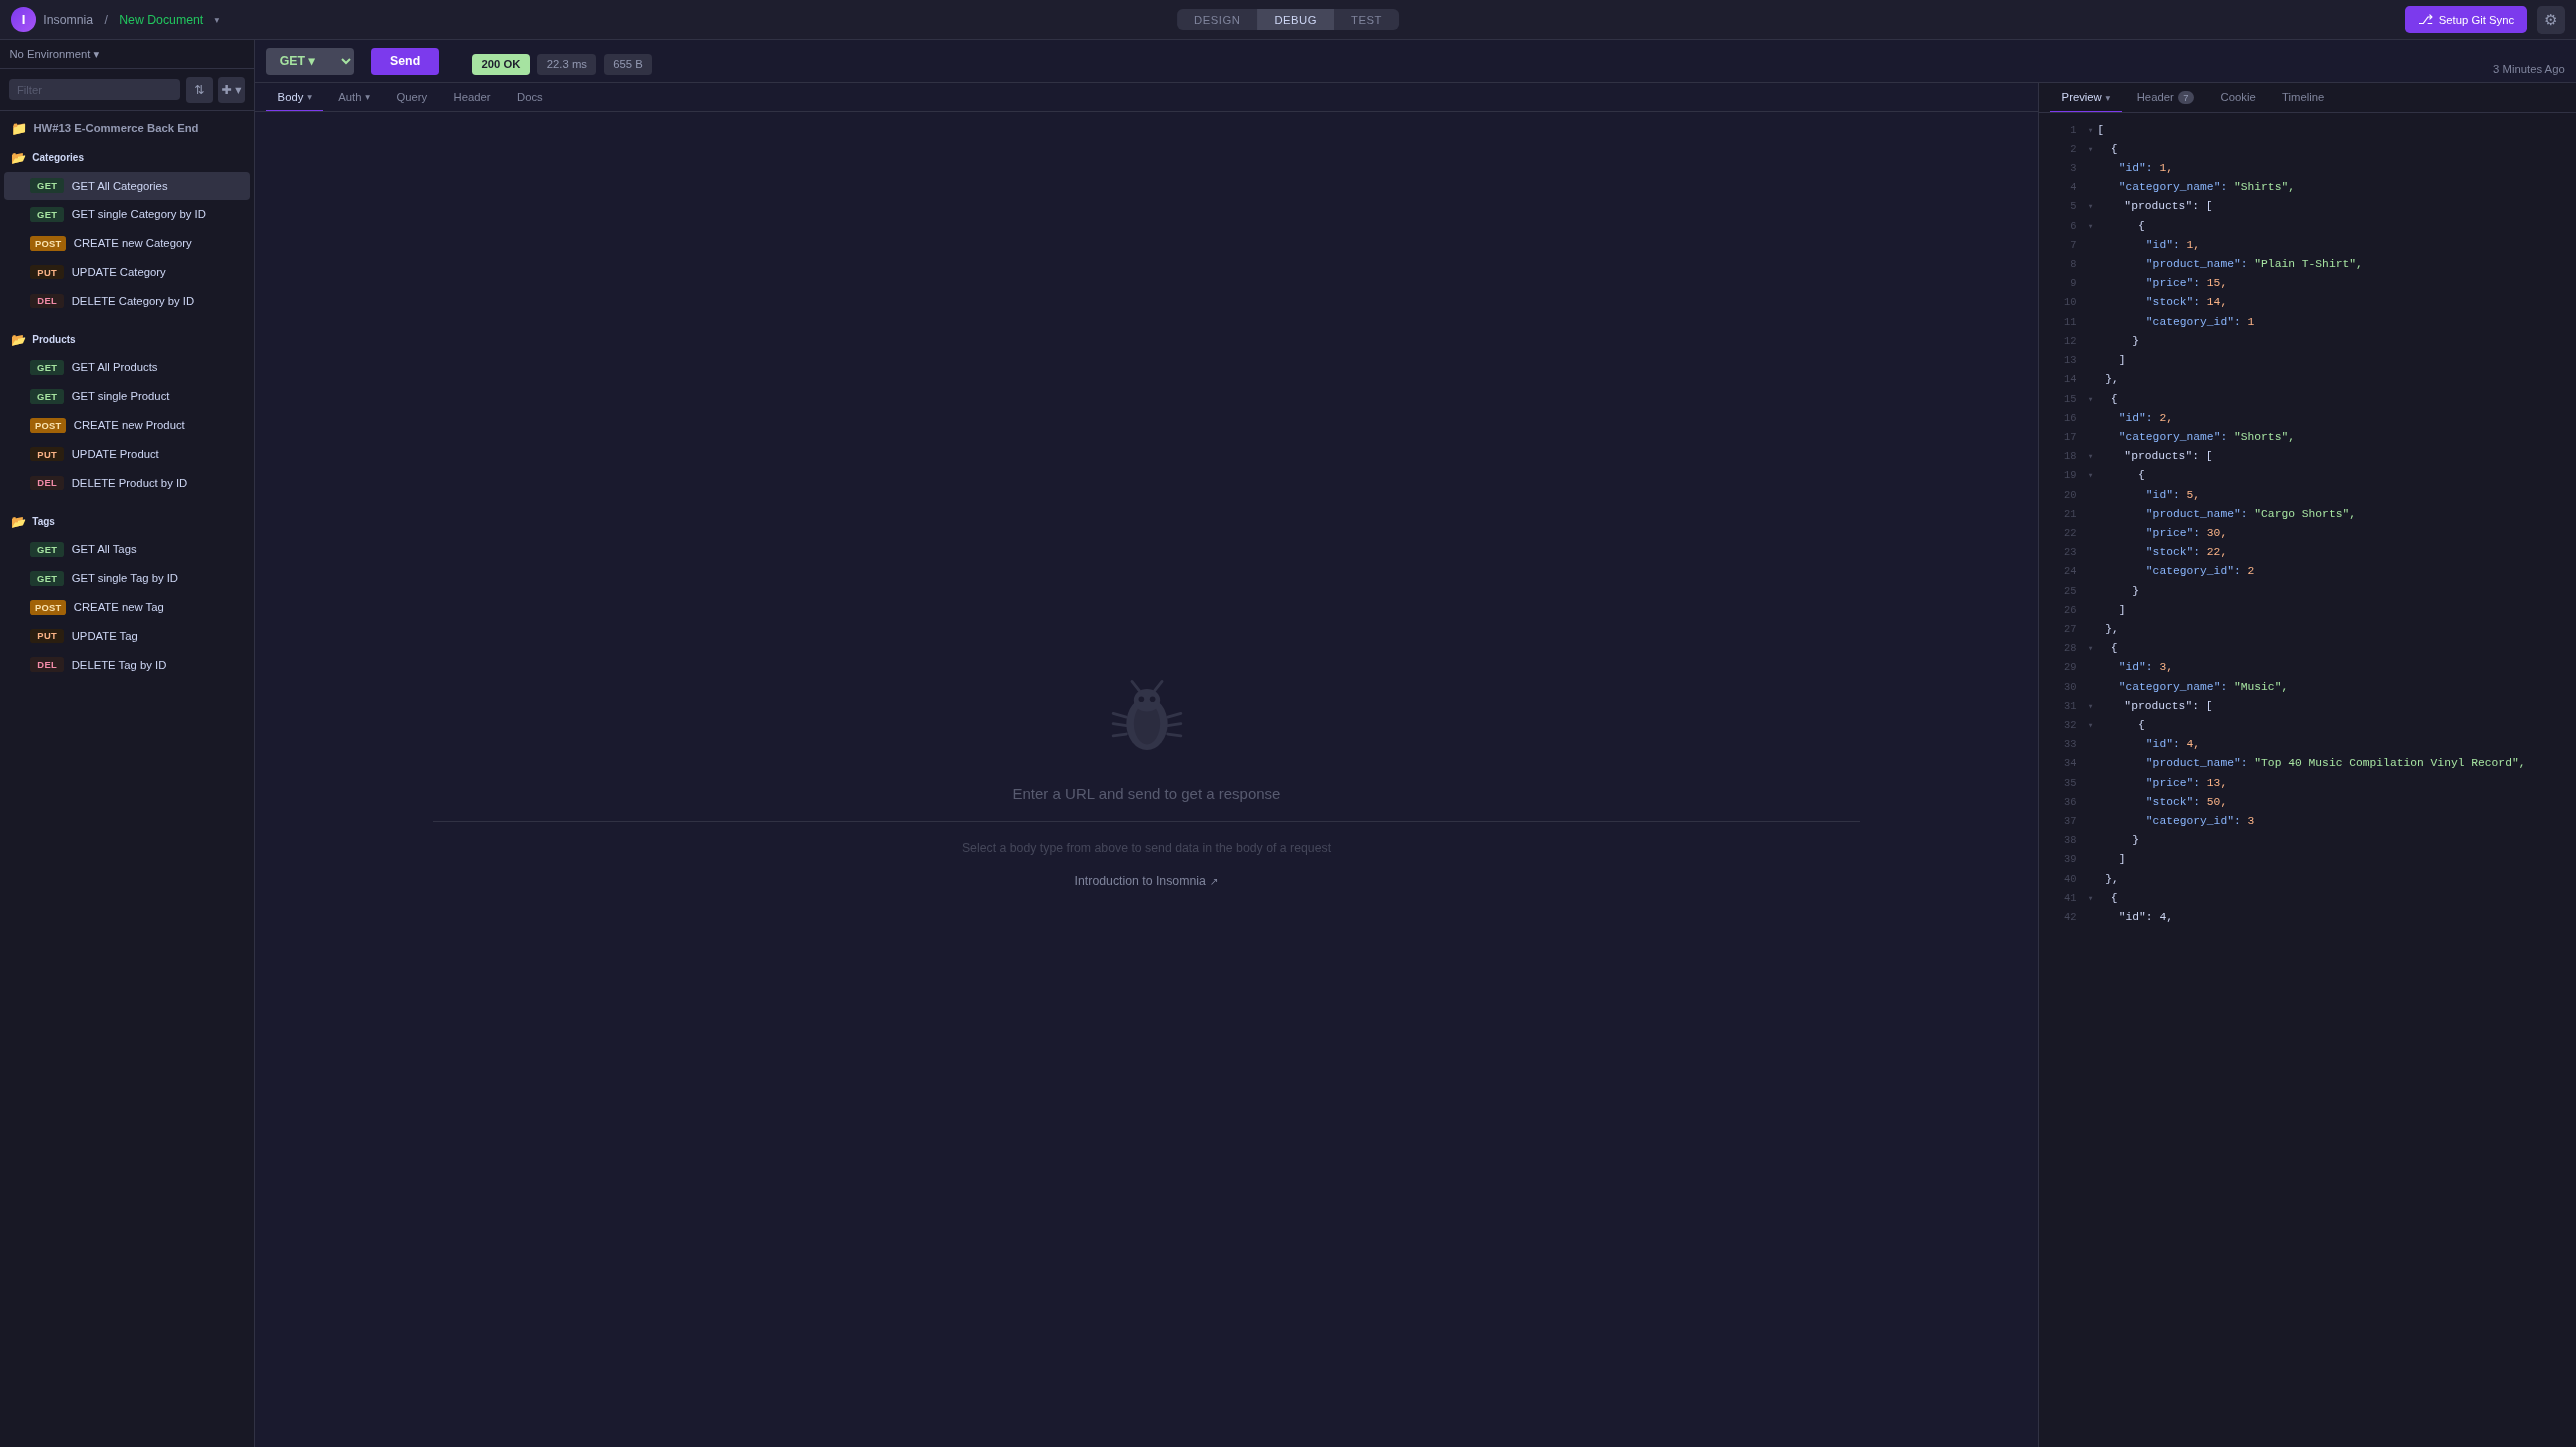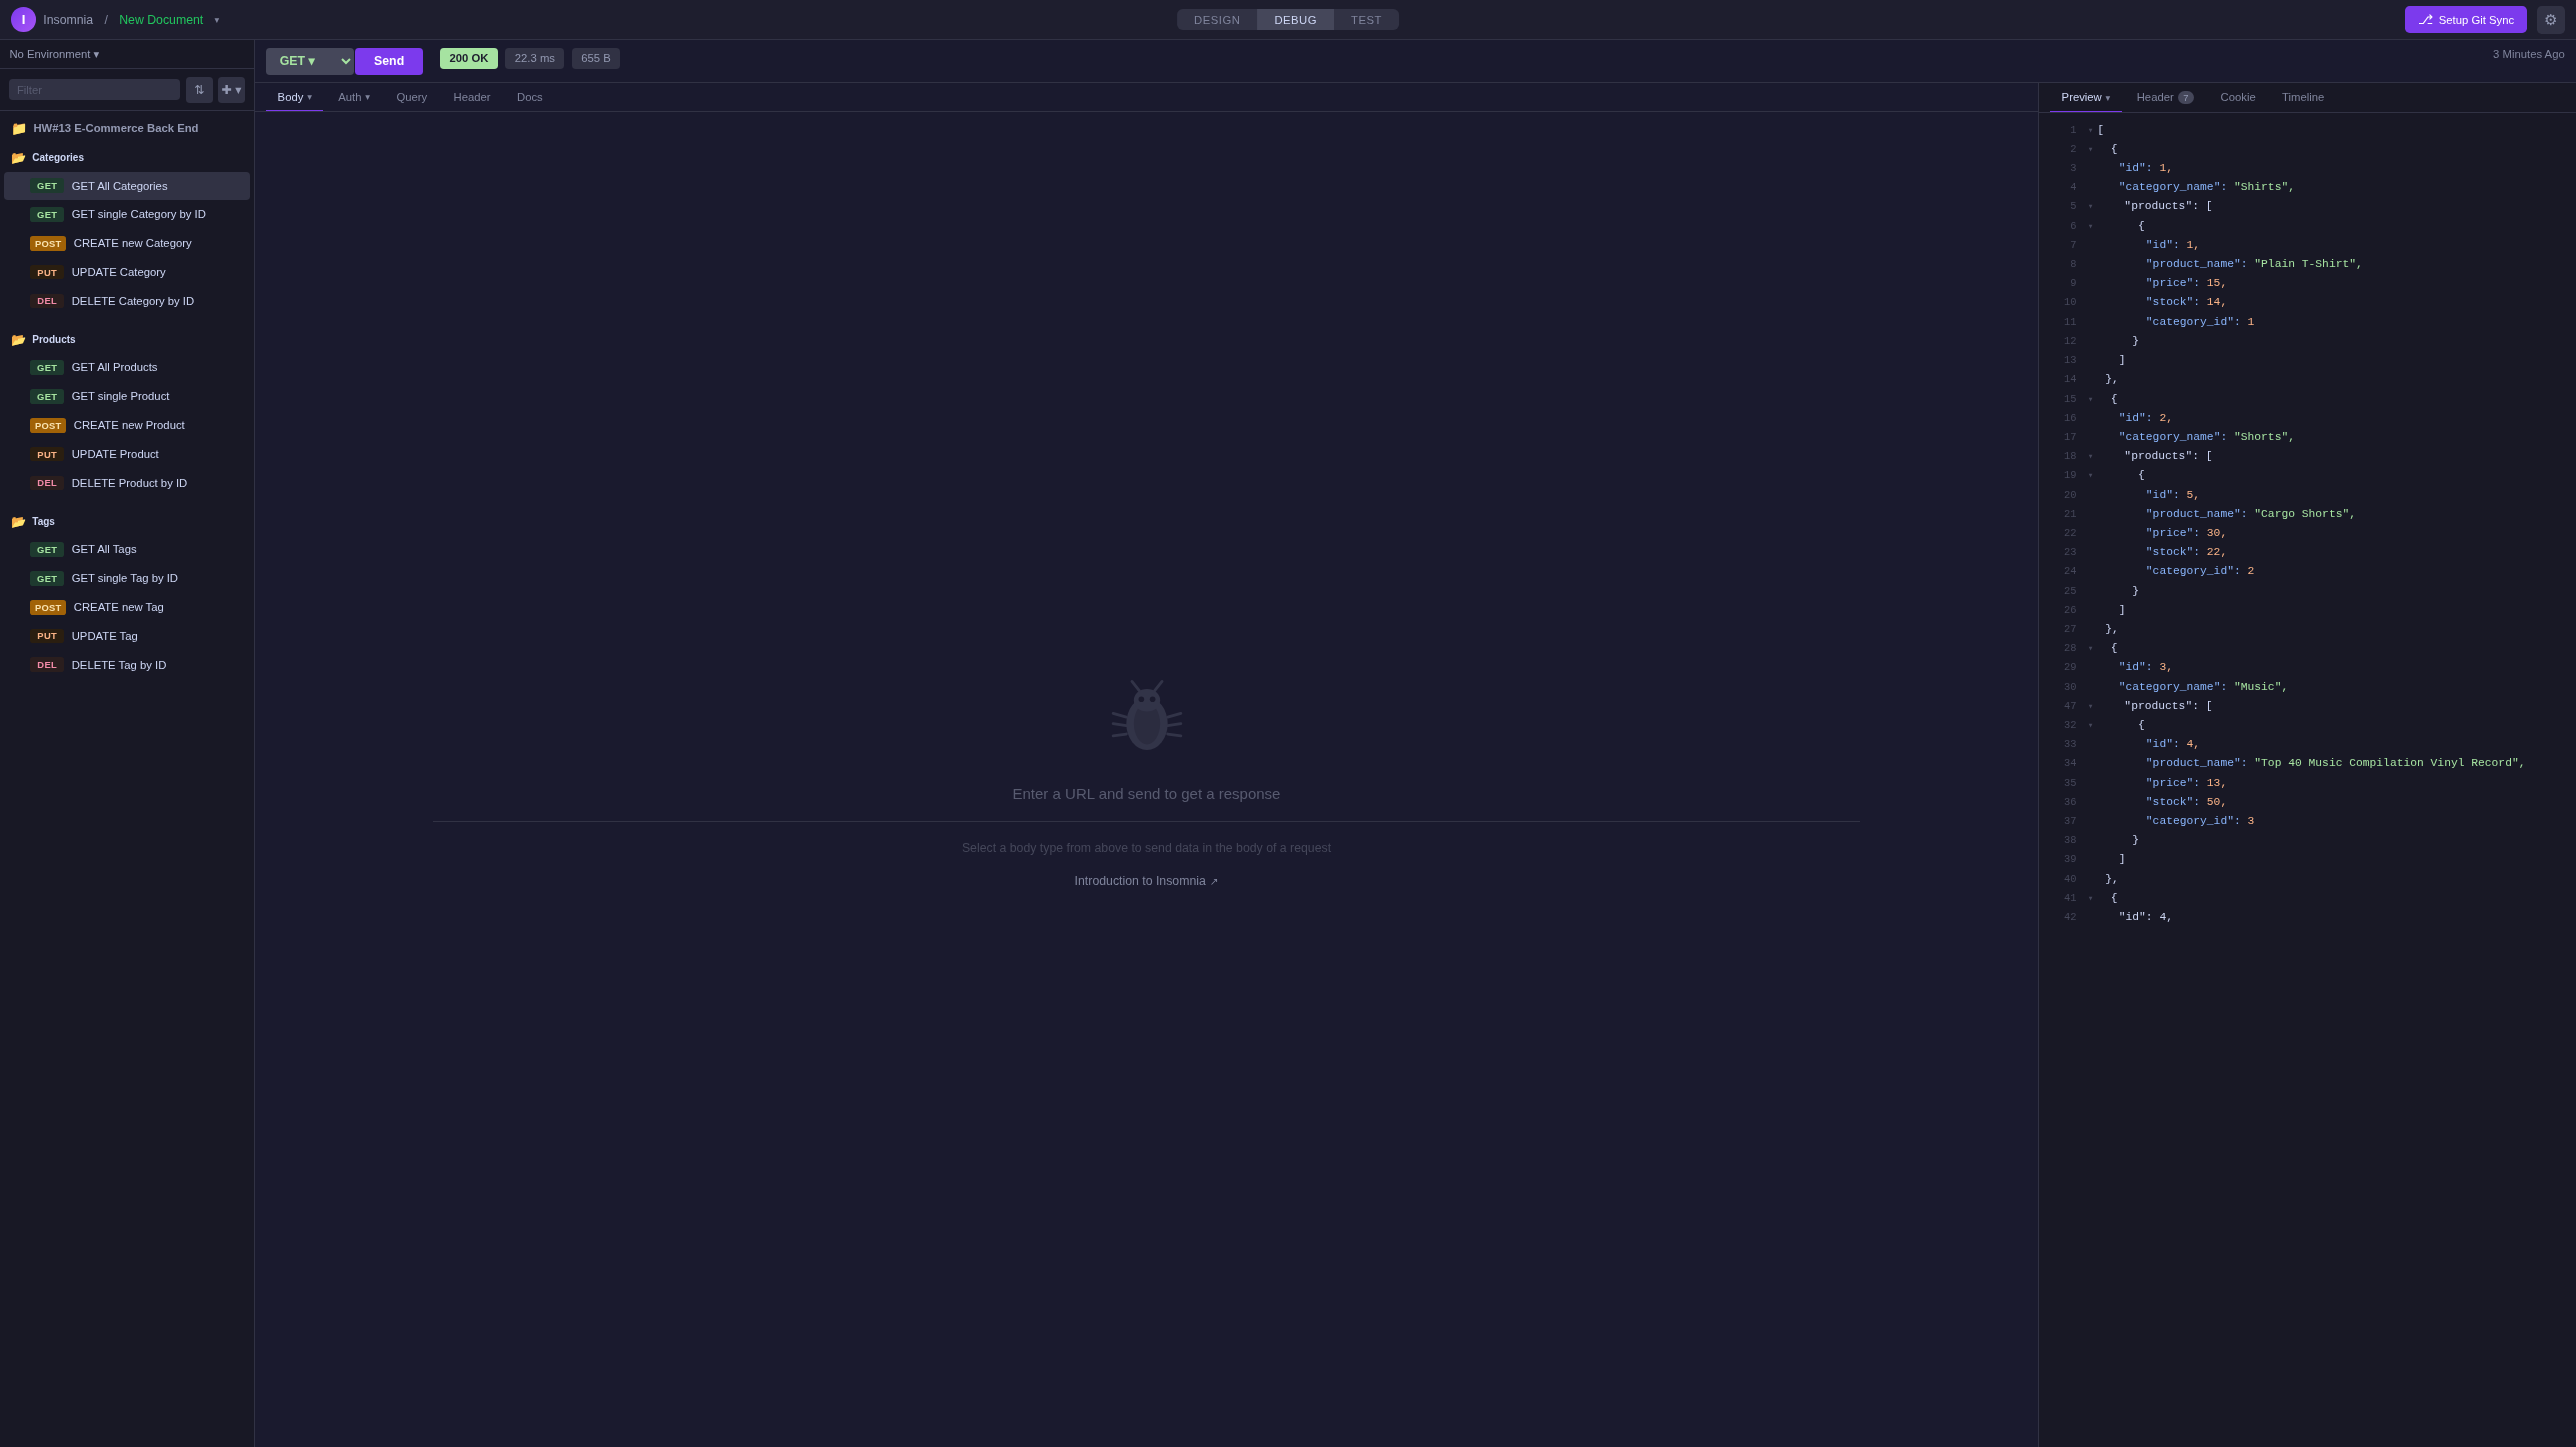--- a/index.html
+++ b/index.html
@@ -175,23 +175,23 @@
     .method-post { background: #a16207; color: #f9e2af; }
     .method-put { background: #2a1e10; color: #fab387; }
     .method-del { background: #2a1e1e; color: #f38ba8; }
 
     .item-name {
       color: #cdd6f4;
       font-size: 11.3px;
     }
     .request-bar {
       display: flex;
-      align-items: flex-start;
+      align-items: flex-end;
       padding: 7.5px 11.3px;
-      gap: 1px;
+      gap: 17px;
       border-bottom: 0.9px solid #313244;
     }
     .method-select {
       background: #45475a;
       border: none;
       color: #a6e3a1;
       padding: 5.7px 9.4px;
       border-radius: 3.8px;
       font-size: 12.3px;
       font-weight: 600;
@@ -735,21 +735,21 @@
               <span class="line-num">29</span>
               <span class="collapse-arrow"> </span>
               <span class="line-content">    <span style="color: rgb(137, 180, 250);">"id":</span><span style="color: rgb(250, 179, 135);"> 3,</span></span>
             </div>
             <div class="json-line">
               <span class="line-num">30</span>
               <span class="collapse-arrow"> </span>
               <span class="line-content">    <span style="color: rgb(137, 180, 250);">"category_name":</span><span style="color: rgb(166, 227, 161);"> "Music",</span></span>
             </div>
             <div class="json-line">
-              <span class="line-num">47</span>
+              <span class="line-num">31</span>
               <span class="collapse-arrow">▾</span>
               <span class="line-content" style="color: rgb(205, 214, 244);">    "products": [</span>
             </div>
             <div class="json-line">
               <span class="line-num">32</span>
               <span class="collapse-arrow">▾</span>
               <span class="line-content" style="color: rgb(205, 214, 244);">      {</span>
             </div>
             <div class="json-line">
               <span class="line-num">33</span>

